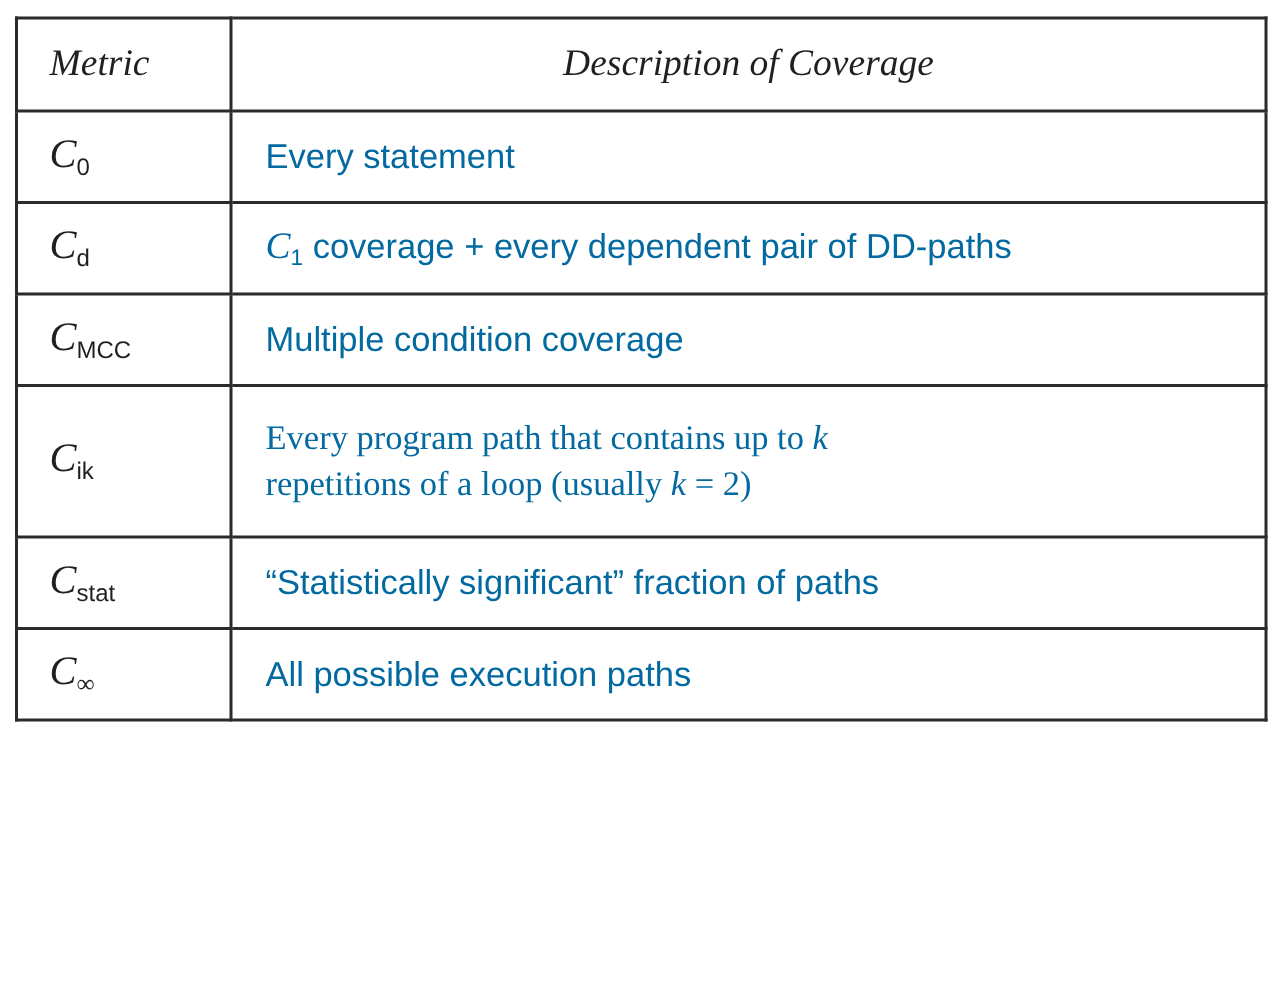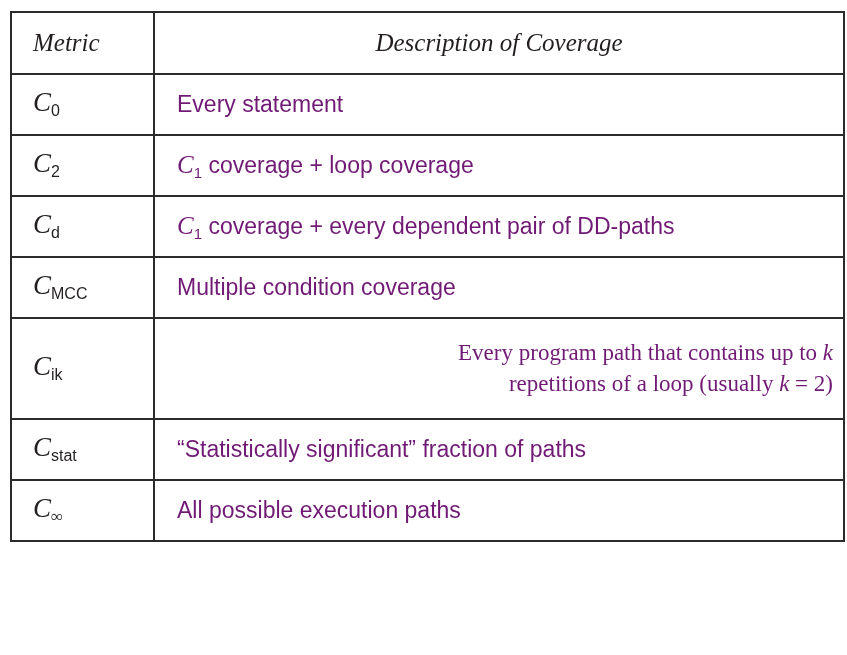--- a/index.html
+++ b/index.html
@@ -94,22 +94,21 @@
     padding-left: 22px !important;
     padding-right: 10px !important;
     height: 59px;
   }
   .desc-cell.tall { height: 99px; }
 
   .desc {
     font-family: "Liberation Sans", sans-serif;
     font-size: 23px;
     line-height: 1.33;
-    color: #701a75;
-    text-align: right;
+    color: #0369a1;
   }
   .desc .csym {
     font-family: "Liberation Serif", serif;
     font-style: italic;
     font-size: 25px;
   }
   .desc .csym .sub {
     font-family: "Liberation Sans", sans-serif;
     font-style: normal;
     font-size: 15px;
@@ -144,28 +143,20 @@
         <td class="metric-cell">
           <span class="sym"><span>C</span><span class="sub">0</span></span>
         </td>
         <td class="desc-cell">
           <span class="desc">Every statement</span>
         </td>
       </tr>
 
 
 
-      <tr>
-        <td class="metric-cell">
-          <span class="sym"><span>C</span><span class="sub">2</span></span>
-        </td>
-        <td class="desc-cell">
-          <span class="desc"><span class="csym"><span>C</span><span class="sub">1</span></span><span> coverage + loop coverage</span></span>
-        </td>
-      </tr>
 
       <tr>
         <td class="metric-cell">
           <span class="sym"><span>C</span><span class="sub">d</span></span>
         </td>
         <td class="desc-cell">
           <span class="desc"><span class="csym"><span>C</span><span class="sub">1</span></span><span> coverage + every dependent pair of DD-paths</span></span>
         </td>
       </tr>
 

